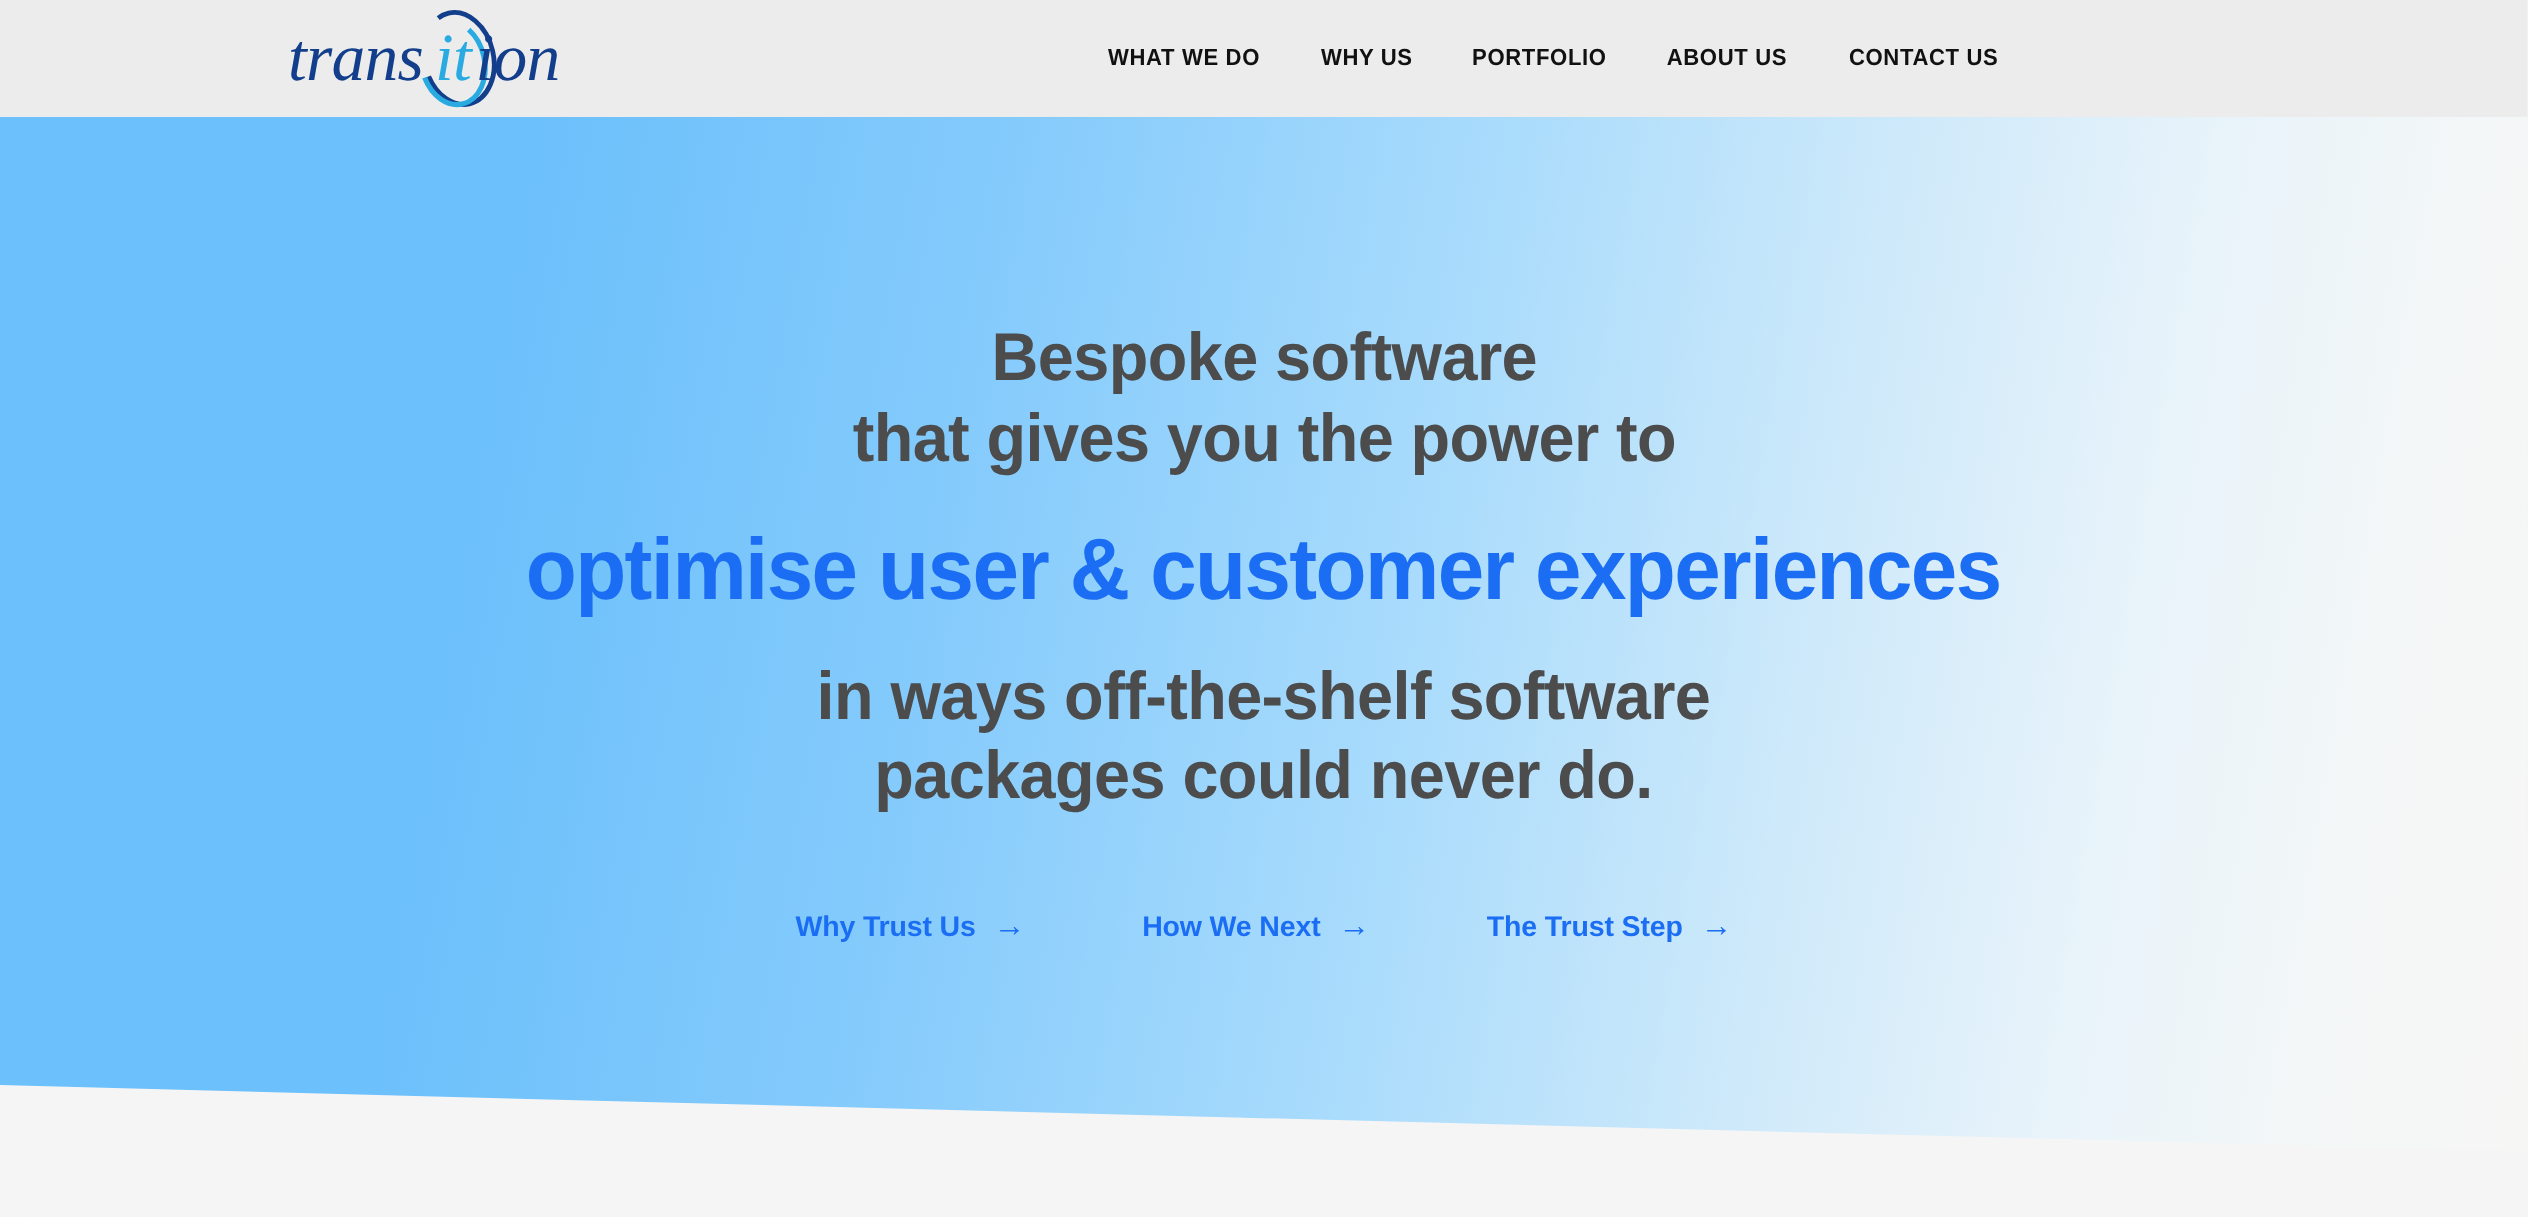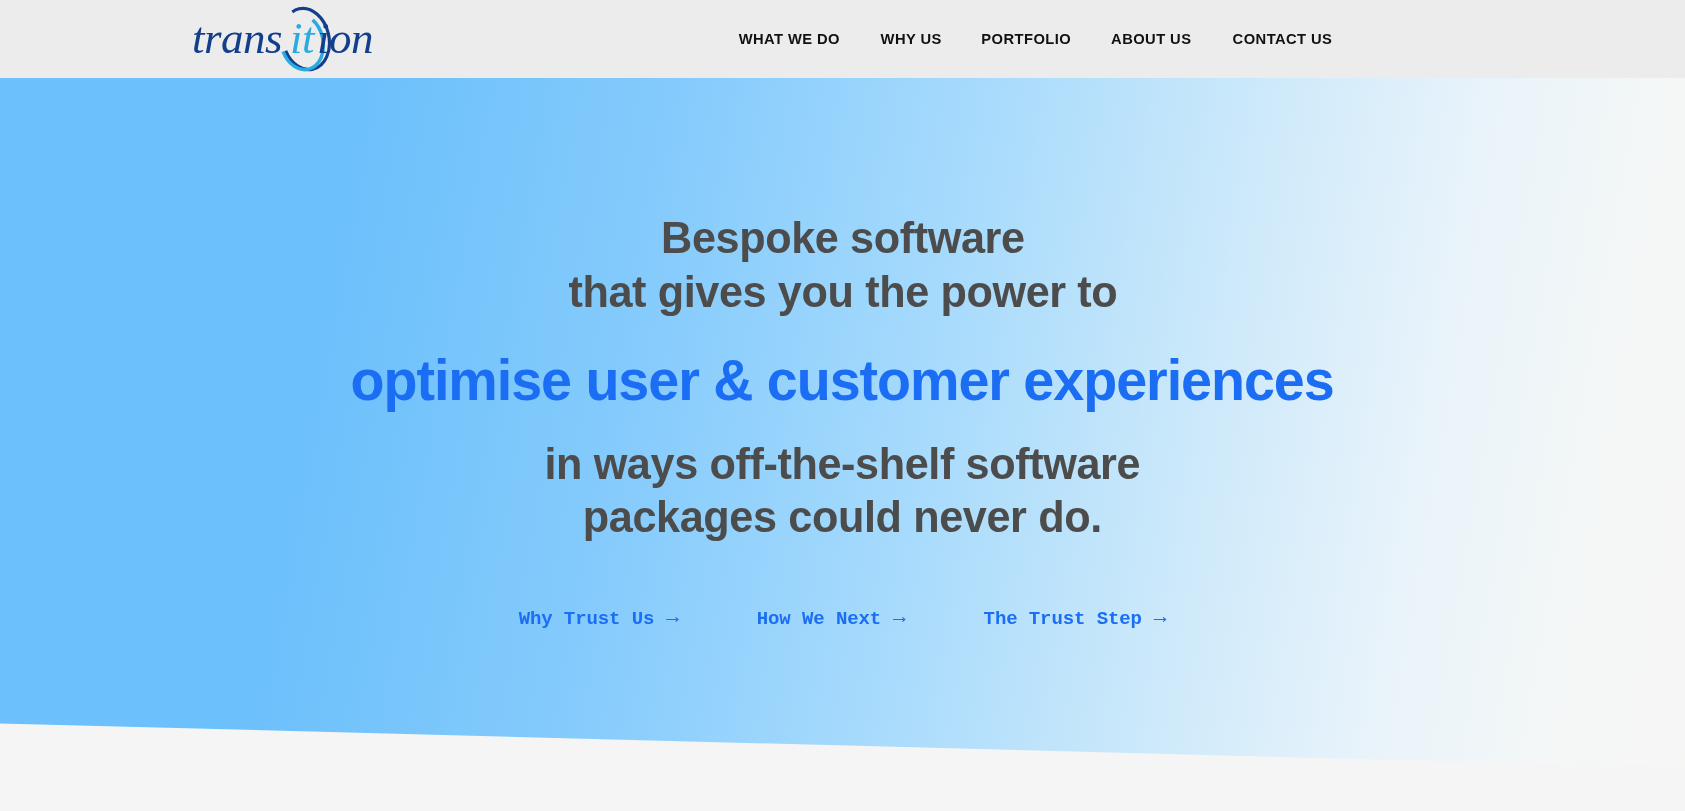--- a/index.html
+++ b/index.html
@@ -145,21 +145,20 @@
     display:inline-flex;
     align-items:center;
     gap:12px;
     color:#1b6ef3;
     font-size:19px;
     font-weight:bold;
     letter-spacing:-0.1px;
     text-decoration:none;
     cursor:pointer;
     white-space:nowrap;
-    font-family:Liberation Mono, monospace;
   }
 
   .cta-arrow {
     display:inline-block;
     font-size:21px;
     line-height:1;
     font-weight:bold;
     transform:translateY(-1px);
   }
 </style>

